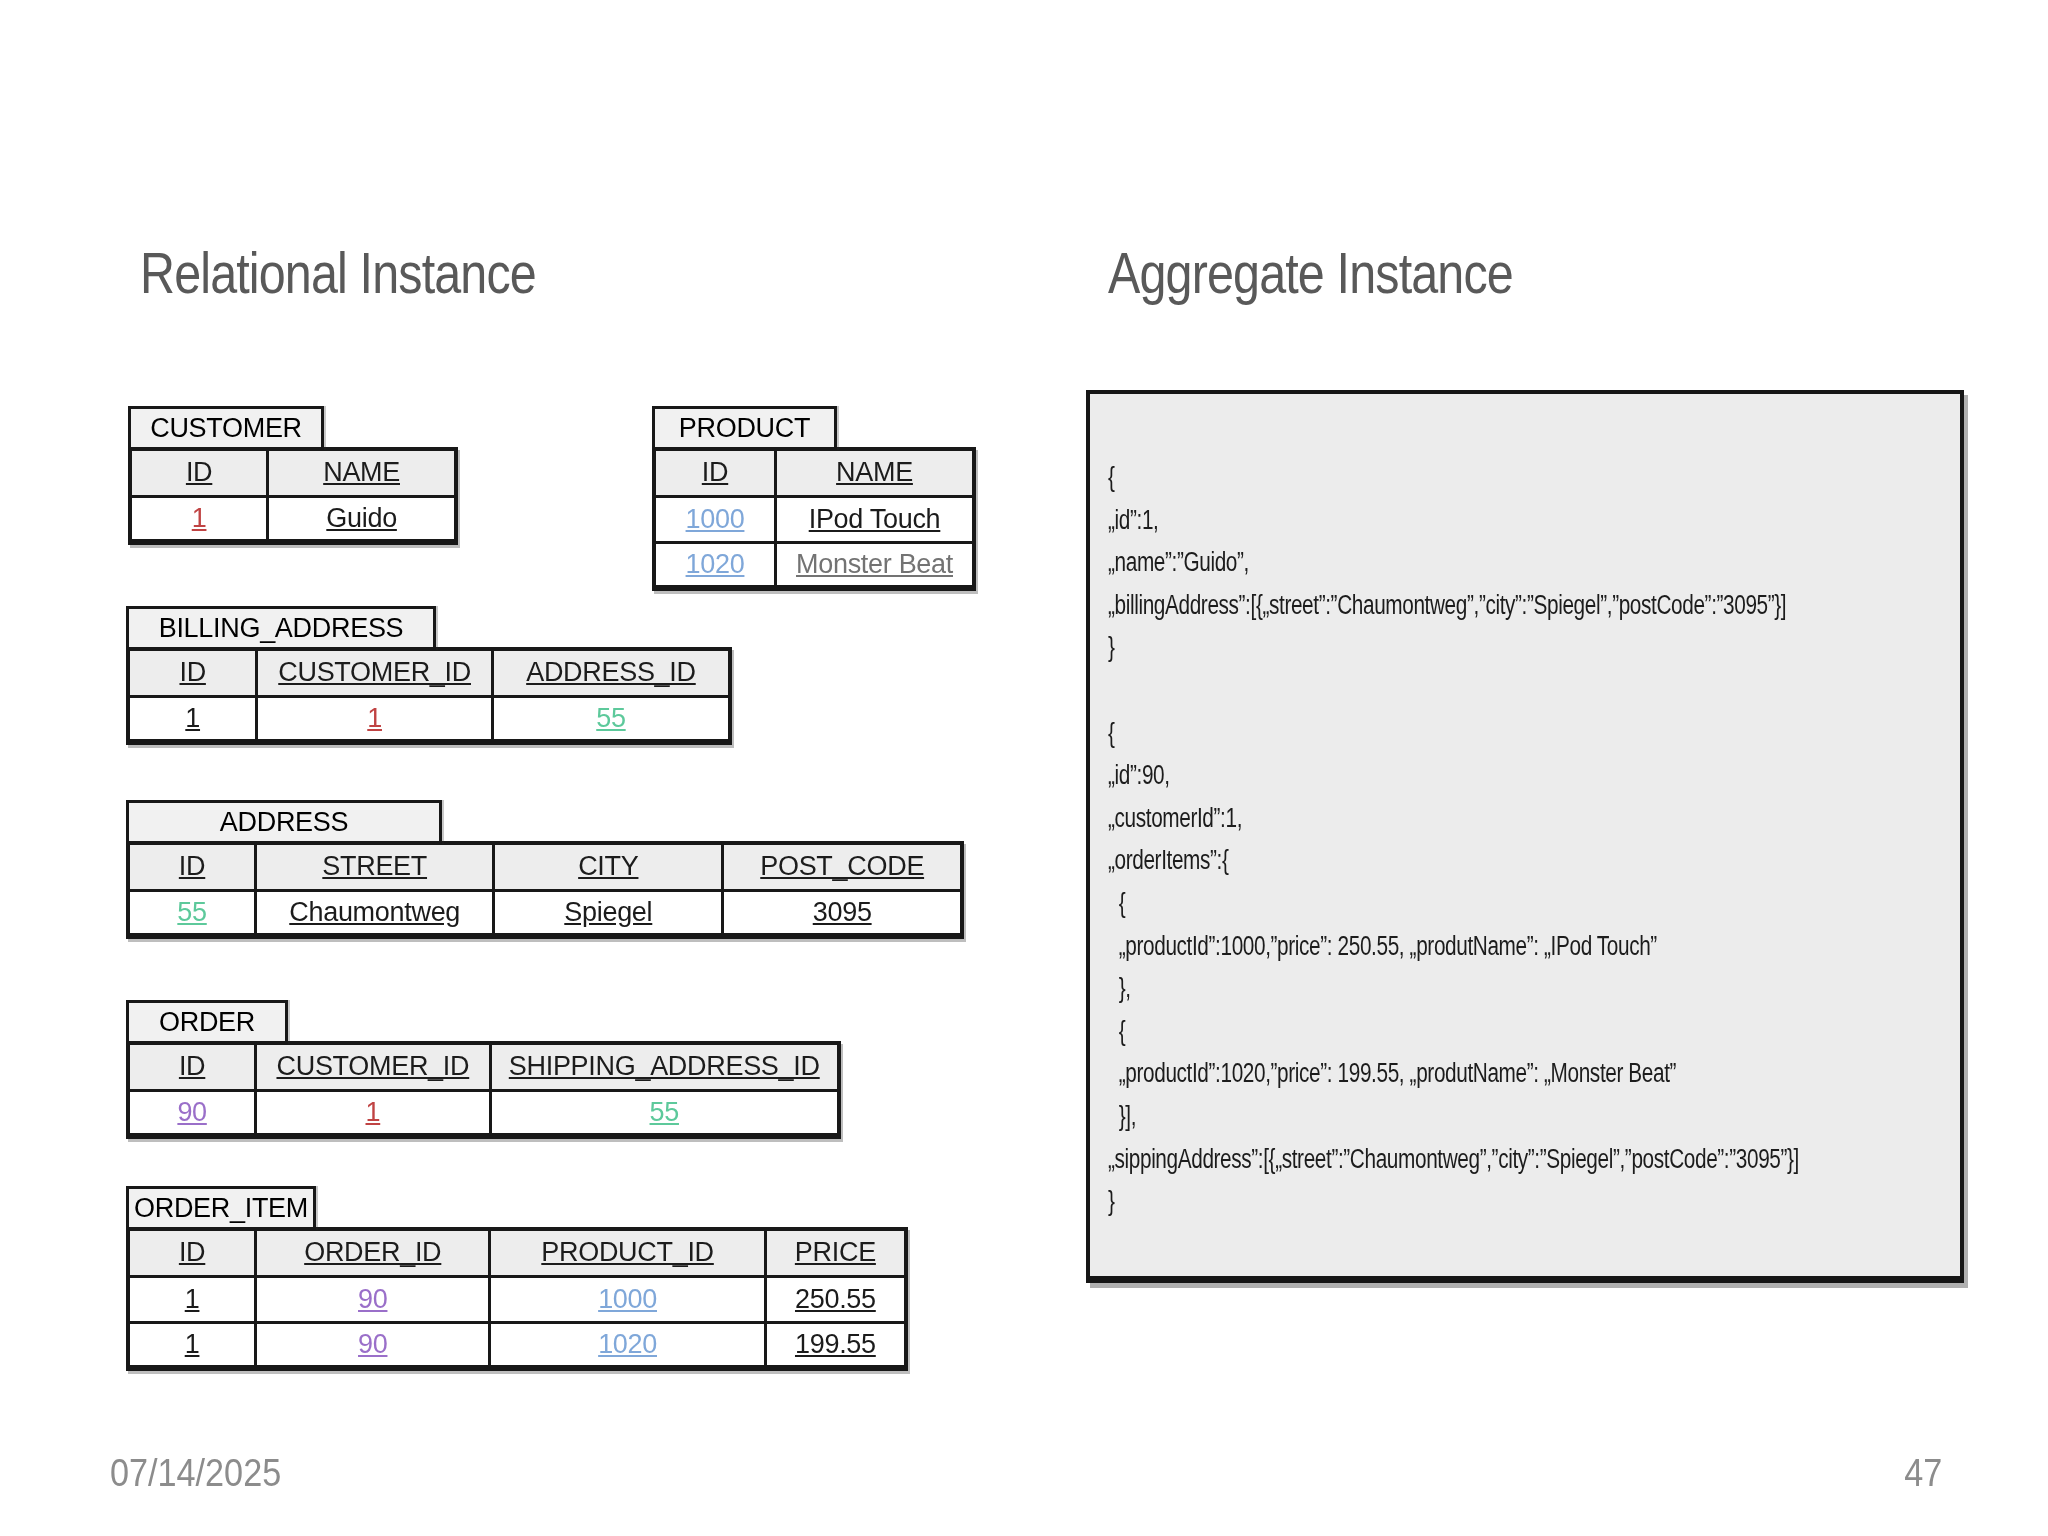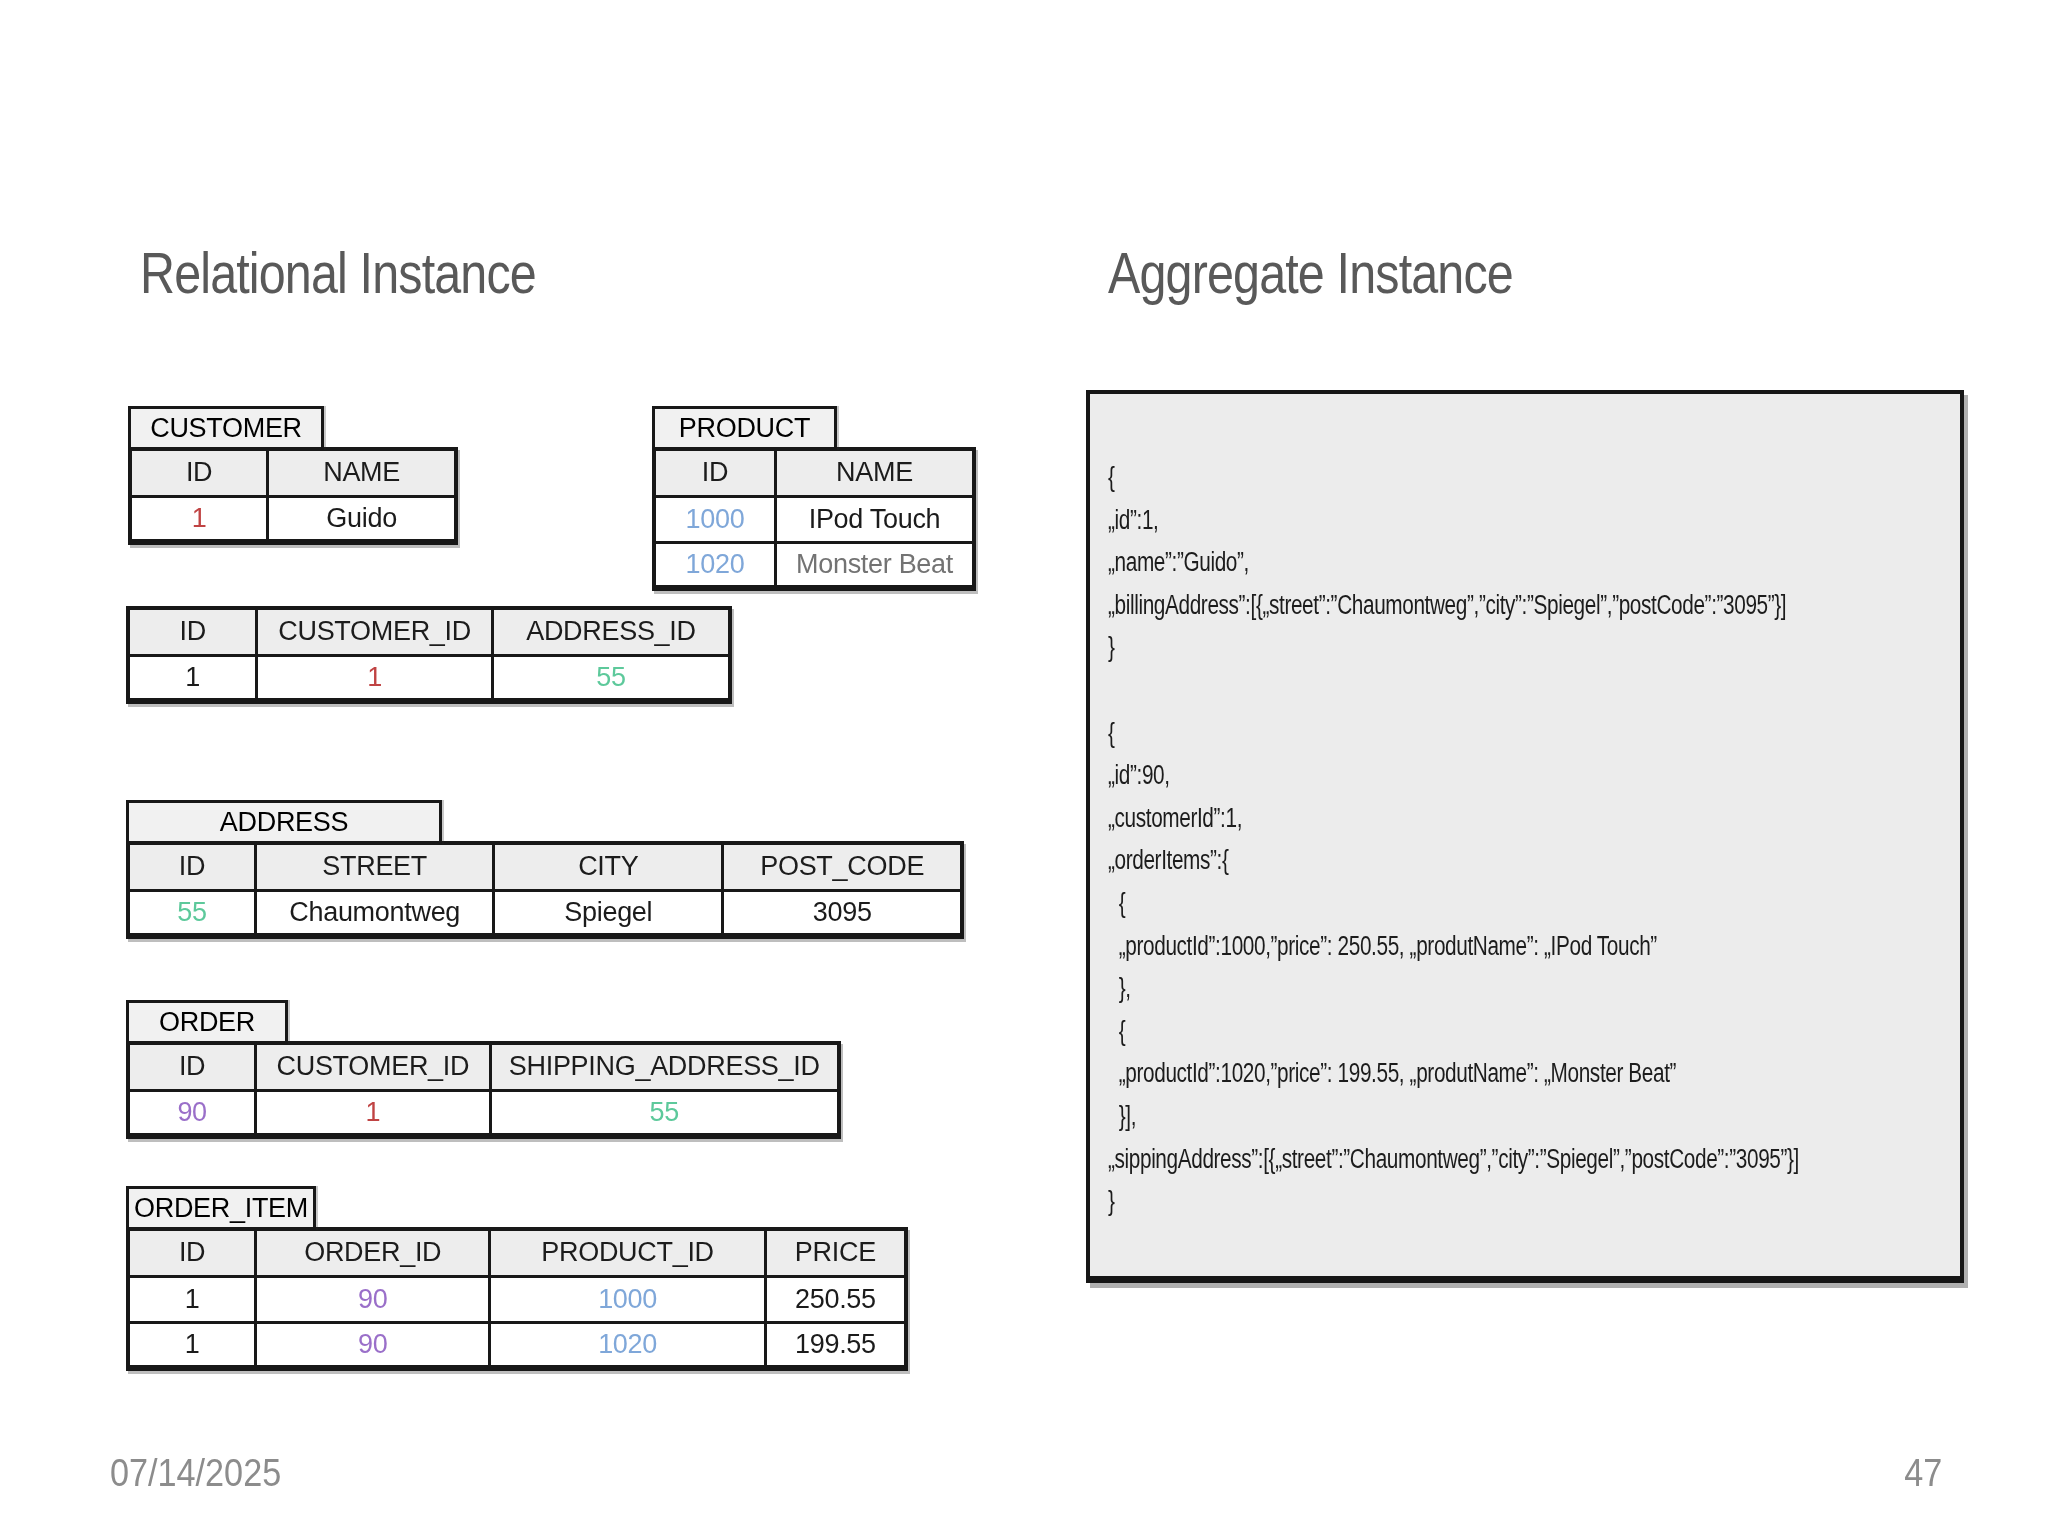--- a/index.html
+++ b/index.html
@@ -35,21 +35,21 @@
     box-shadow:2px 0 0 rgba(40,40,40,0.25);
   }
   .ttab span{font-size:27px;color:#000000;letter-spacing:-0.3px;white-space:nowrap;}
   .dtable table{
     border-collapse:collapse;table-layout:fixed;background:#ffffff;
     border:4px solid #181818;border-bottom-width:6px;
     box-shadow:2px 3px 0 rgba(40,40,40,0.3);
   }
   .dtable th,.dtable td{
     border:3px solid #181818;box-sizing:border-box;overflow:hidden;
-    text-align:center;vertical-align:middle;padding:0 4px;white-space:nowrap;
+    text-align:center;vertical-align:middle;padding:0 4px;white-space:nowrap;text-decoration:underline;
   }
   .dtable th{height:47px;background:#ededed;font-weight:400;font-size:27px;color:#1c1c1c;letter-spacing:-0.3px;}
   .dtable td{height:46px;background:#ffffff;font-size:27px;letter-spacing:-0.3px;}
   
   #aggregate-box{
     position:absolute;left:1086px;top:390px;width:878px;height:893px;box-sizing:border-box;
     background:#ececec;border:4px solid #161616;border-bottom-width:7px;
     box-shadow:4px 5px 0 rgba(30,30,30,0.35);
   }
   #aggregate-text{
@@ -119,20 +119,23 @@
               <td style="color: rgb(27, 27, 27);">IPod Touch</td>
             </tr>
             <tr>
               <td style="color: rgb(127, 167, 217);">1020</td>
               <td style="color: #737373;">Monster Beat</td>
             </tr>
           </tbody>
         </table>
       </div>
       <div class="dtable" style="left: 126px; top: 606px;">
+        <div class="ttab" style="width: 310px;">
+          <span>BILLING_ADDRESS</span>
+        </div>
         <table style="width: 606px;">
           <colgroup>
             <col style="width: 128px;">
             <col style="width: 234px;">
             <col style="width: 236px;">
           </colgroup>
           <thead>
             <tr>
               <th>ID</th>
               <th>CUSTOMER_ID</th>

